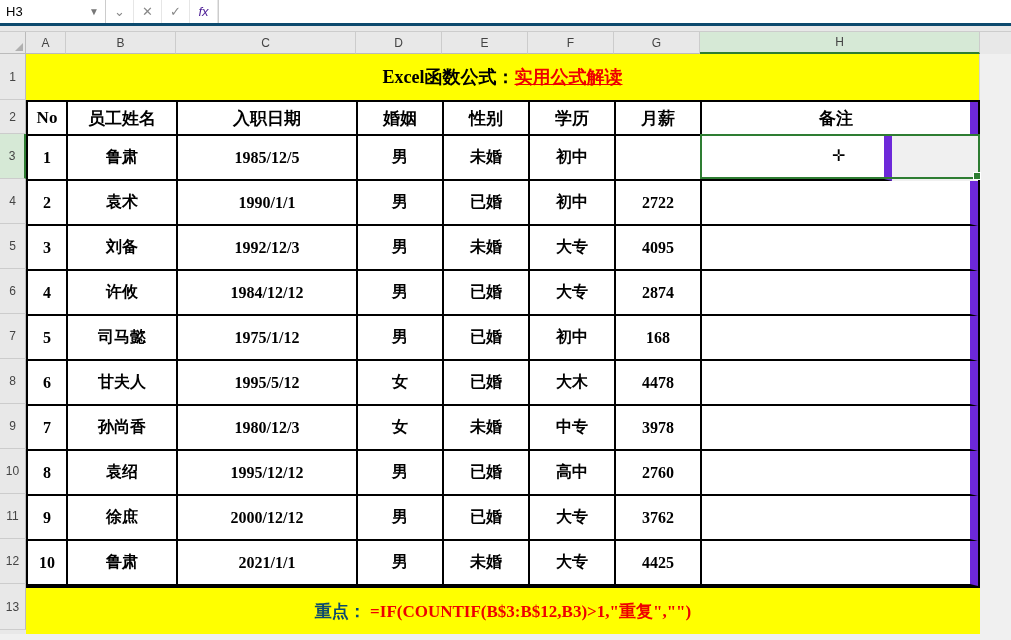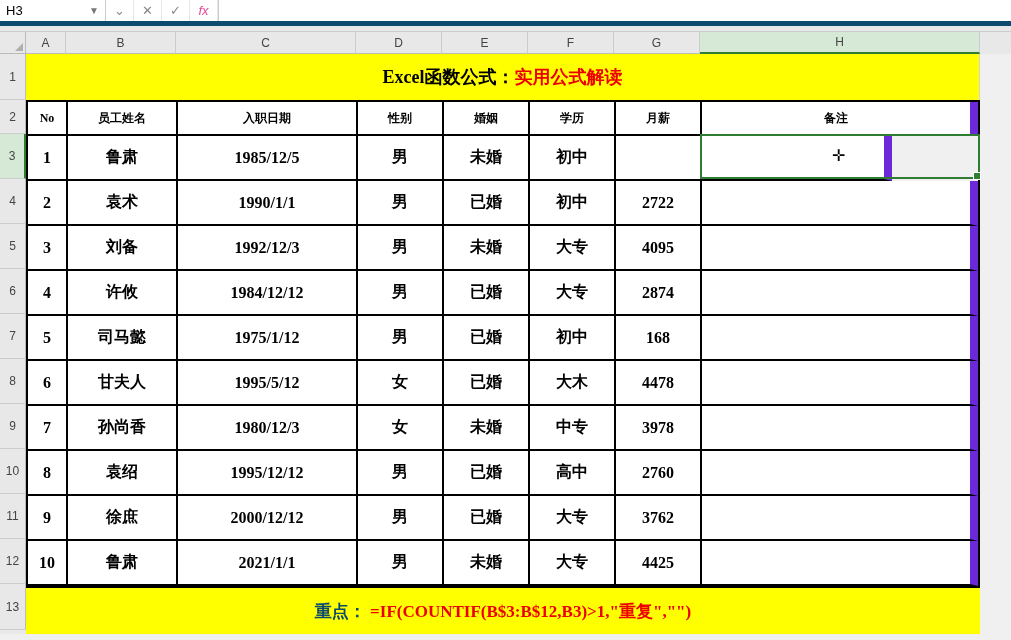--- a/index.html
+++ b/index.html
@@ -10,21 +10,21 @@
     width: 1011px;
     height: 640px;
     overflow: hidden;
     user-select: none;
   }
   
   .formula-bar {
     display: flex;
     align-items: center;
     background: #fff;
-    border-bottom: 5px solid #0c4a6e;
+    border-bottom: 3px solid #0c4a6e;
     height: 26px;
   }
   .name-box {
     width: 106px;
     height: 100%;
     border-right: 1px solid #ccc;
     display: flex;
     align-items: center;
     padding: 0 6px;
     background: #fff;
@@ -43,21 +43,21 @@
     align-items: center;
     border-right: 1px solid #ccc;
     height: 100%;
   }
   .fb-btn {
     width: 28px; height: 100%;
     display: flex; align-items: center; justify-content: center;
     color: #888; font-size: 13px;
     border-right: 1px solid #e6e6e6;
   }
-  .fb-btn.fx { font-style: italic; color: #ec4899; }
+  .fb-btn.fx { font-style: italic; color: #4c1d95; }
   .formula-input {
     flex: 1; height: 100%;
     border: none; outline: none;
     padding: 0 6px; font-size: 13px;
     background: #fff;
   }
   
   .sep { height: 6px; background: #e8e8e8; border-bottom: 1px solid #ccc; }
   
   .grid-wrap { display: flex; background: #fff; }
@@ -113,32 +113,32 @@
   }
   
   .yellow { background: #ffff00; }
   .title-cell {
     font-family: "SimSun", serif;
     font-weight: bold;
     font-size: 18px;
     color: #000;
     border-bottom: none;
   }
-  .title-cell .red { color: #e00; }
+  .title-cell .red { color: #e00; text-decoration: underline; }
   
   .tbl { border: 2px solid #000; }
   .tbl .cell {
     border-right: 2px solid #000;
     border-bottom: 2px solid #000;
   }
   .tbl .cell:last-child { border-right: 8px solid #6d28d9; }
   .hdr-row .cell {
     font-family: "SimSun", serif;
     font-weight: bold;
-    font-size: 12px;
+    font-size: 17px;
   }
   .data-row .cell {
     font-family: "SimSun", serif;
     font-weight: bold;
     font-size: 16px;
   }
   
   .sel-outline {
     position: absolute;
     border: 2px solid #2e7d32;
@@ -232,22 +232,22 @@
           <span class="red">实用公式解读</span>
       </div>
     </div>
 
     <div class="tbl" style="width:954px">
 
       <div class="cell-row hdr-row">
         <div class="cell wA hH">No</div>
         <div class="cell wB hH">员工姓名</div>
         <div class="cell wC hH">入职日期</div>
+        <div class="cell wE hH">婚姻</div>
         <div class="cell wD hH">性别</div>
-        <div class="cell wE hH">婚姻</div>
         <div class="cell wF hH">学历</div>
         <div class="cell wG hH">月薪</div>
         <div class="cell hH" style="width:276px">备注</div>
       </div>
 
       <div id="data-rows">
           <div class="cell-row data-row">
             <div class="cell wA hD">1</div>
             <div class="cell wB hD">鲁肃</div>
             <div class="cell wC hD">1985/12/5</div>

